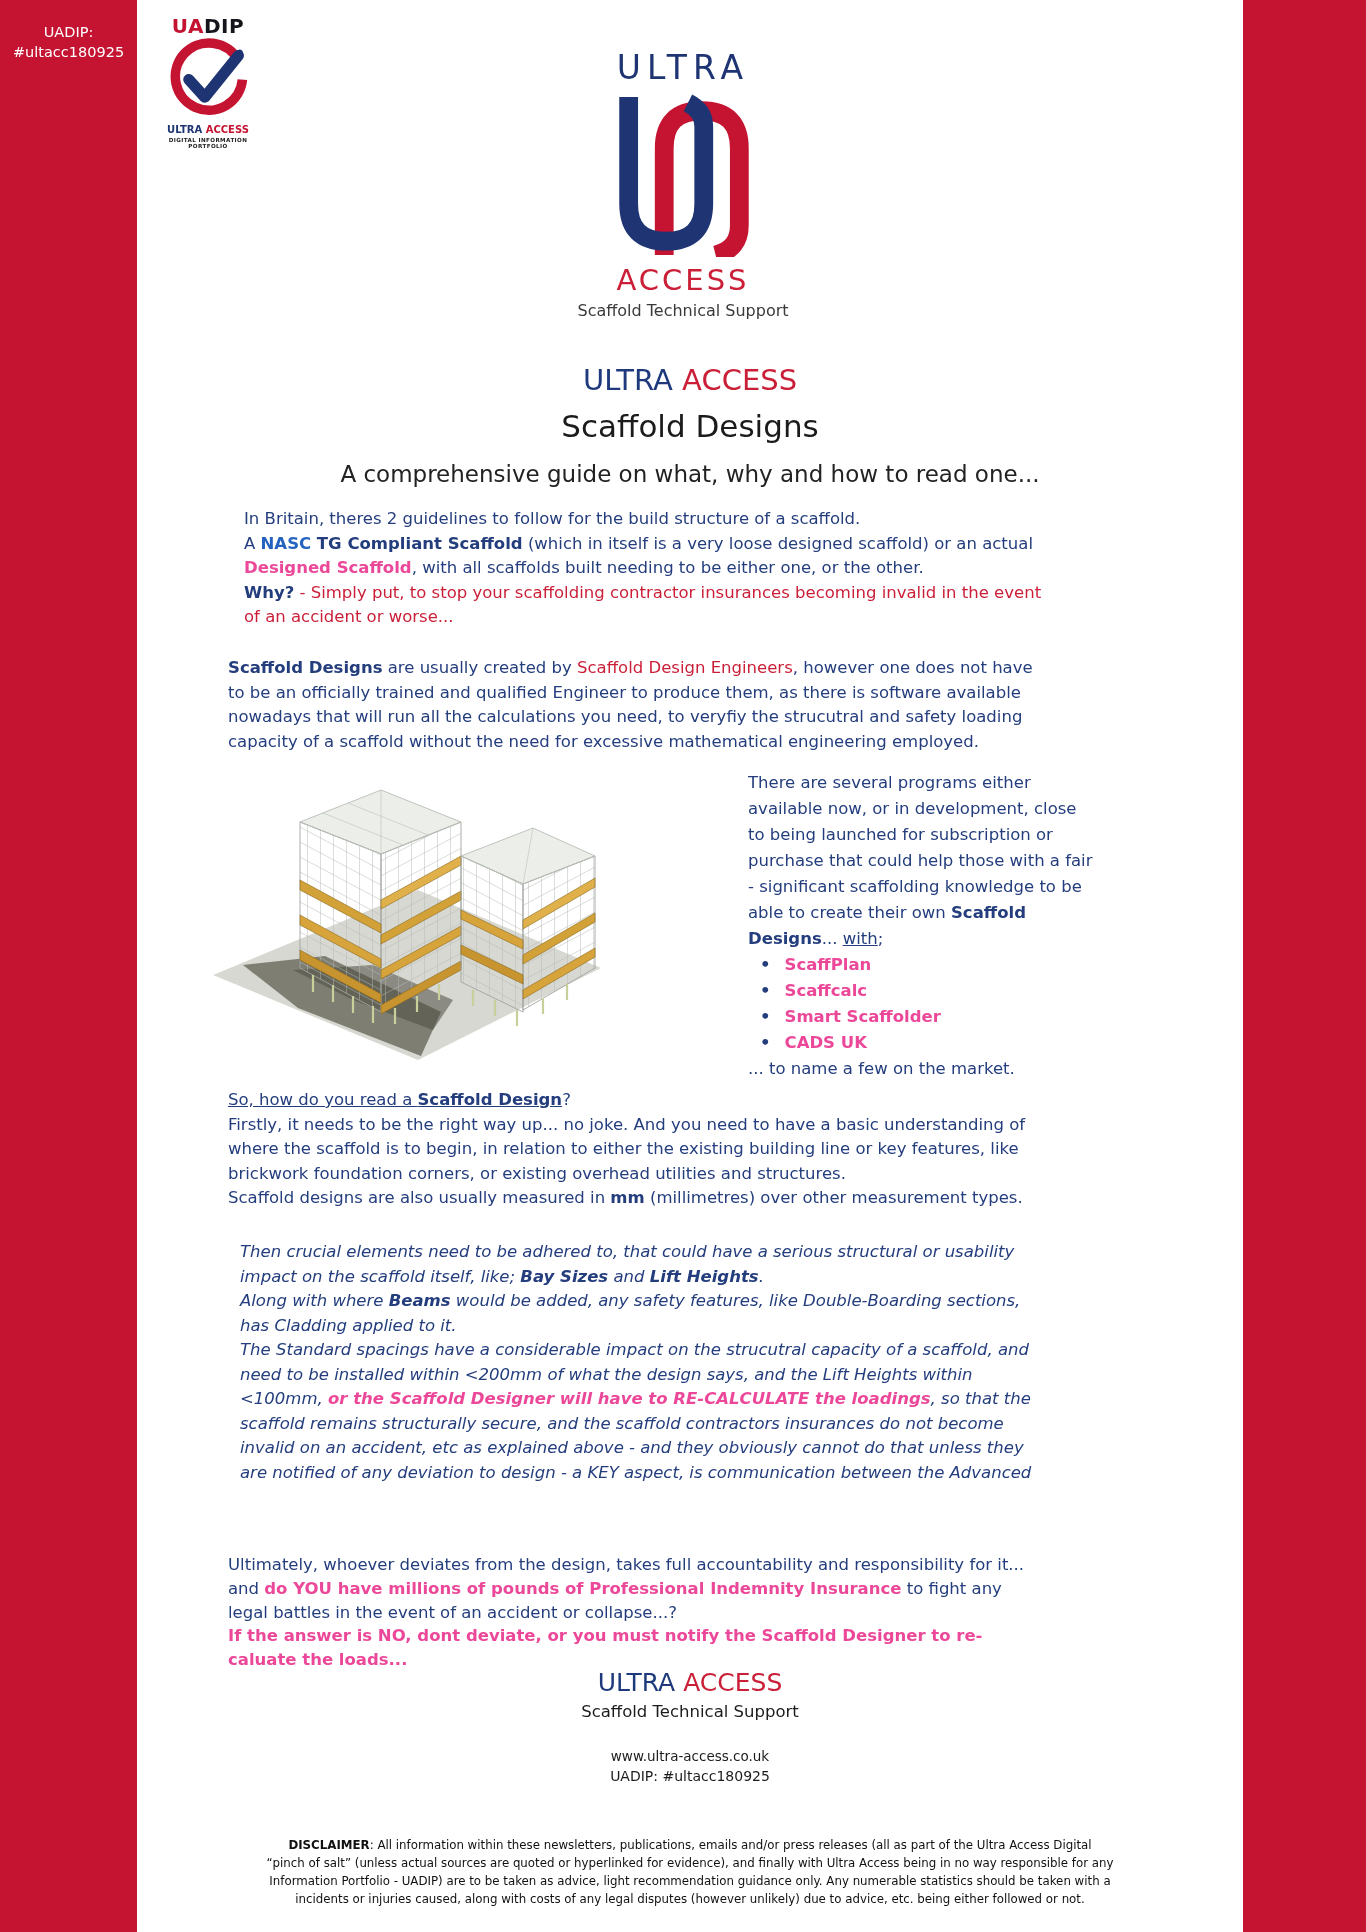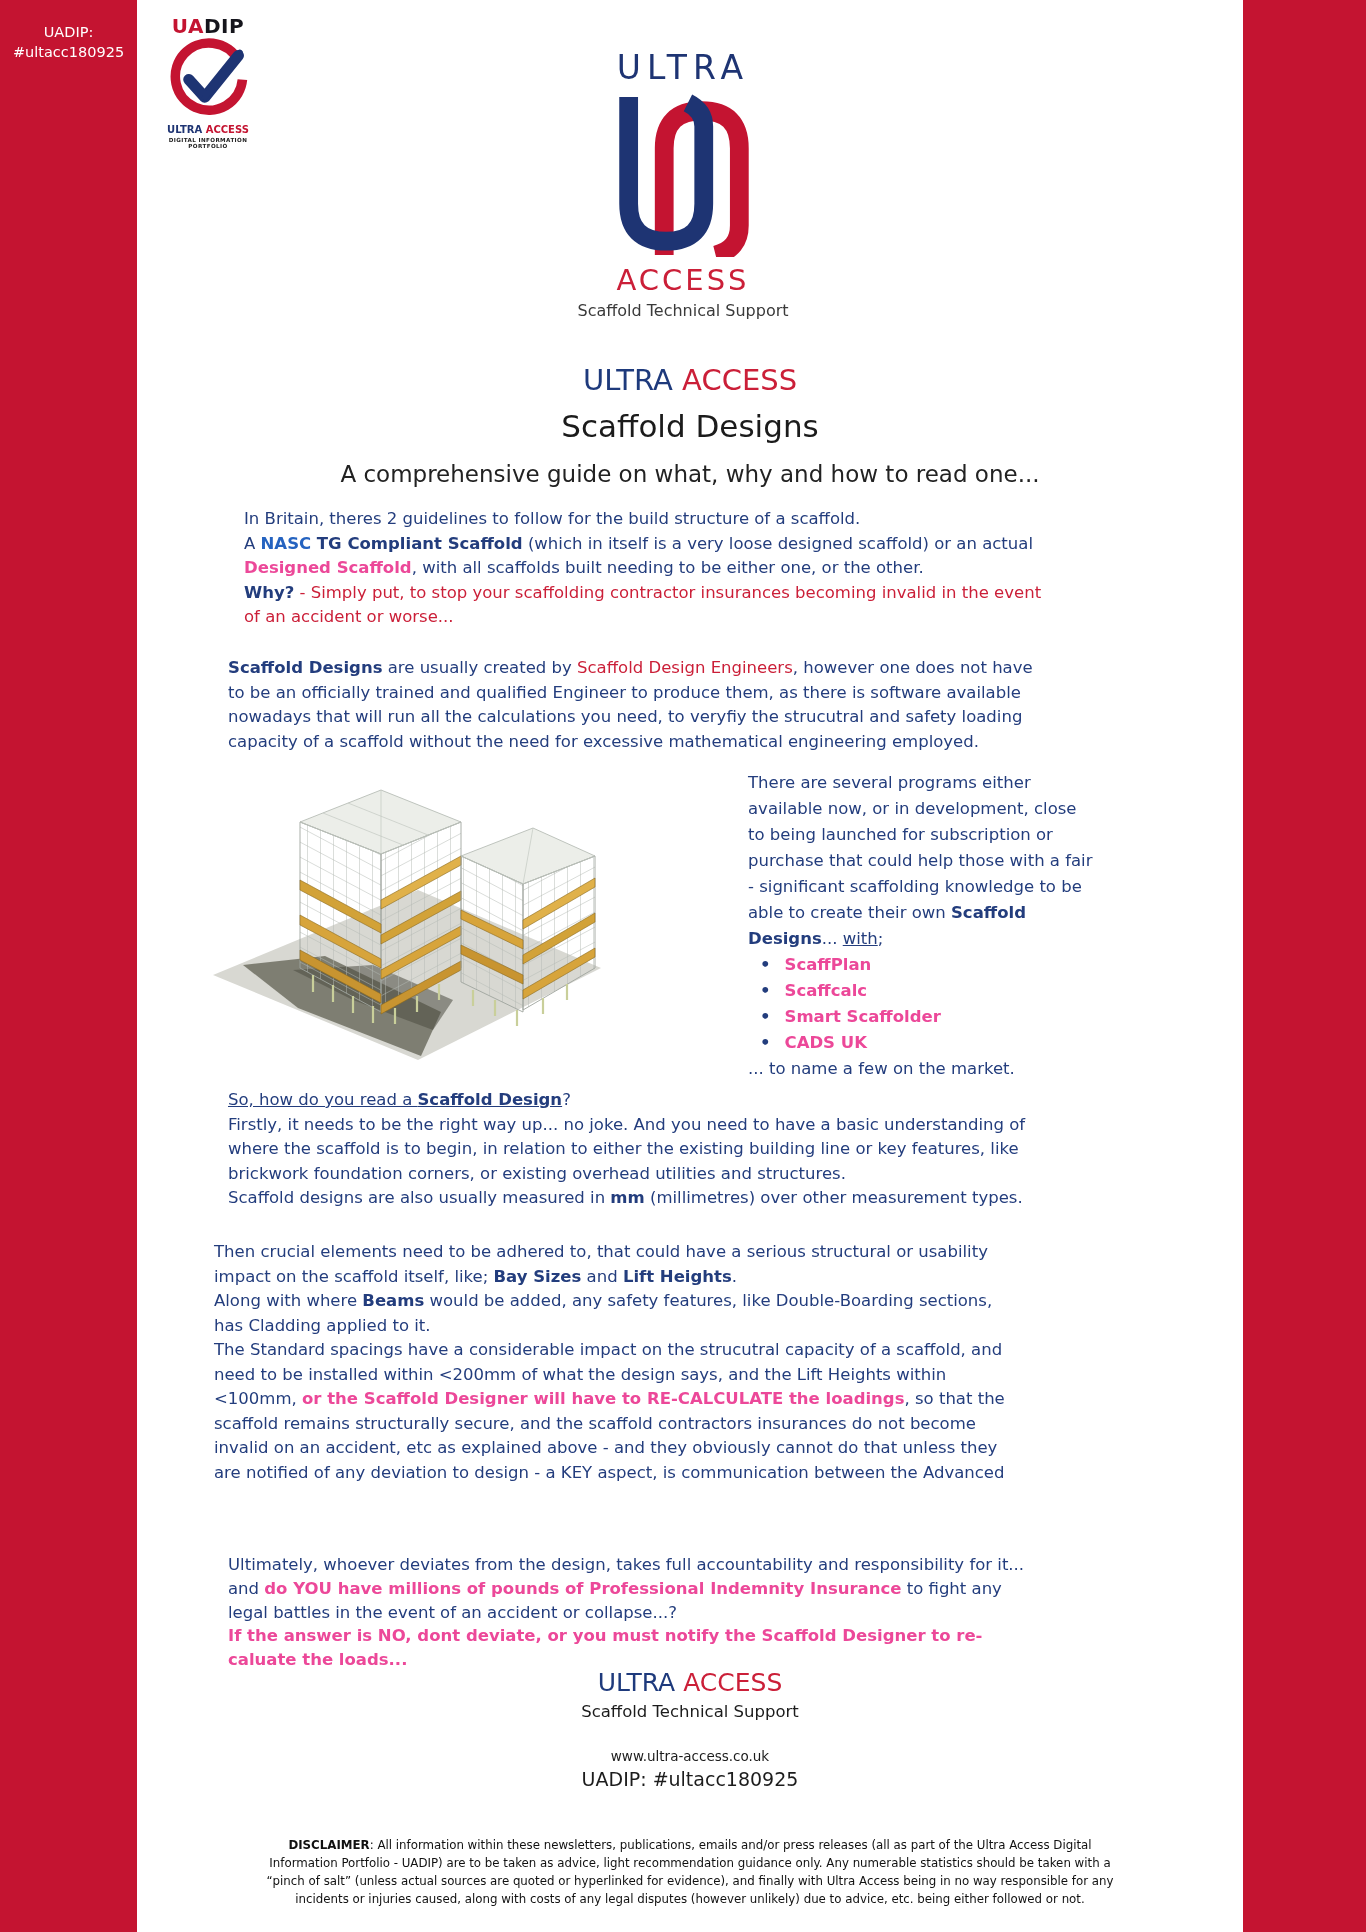--- a/index.html
+++ b/index.html
@@ -34,33 +34,33 @@
   .n{color:#233d7d;} .nb{color:#233d7d;font-weight:bold;}
   .r{color:#cb1f38;} .rb{color:#ec4899;font-weight:bold;}
   .bb{color:#2563c0;font-weight:bold;}
   .u{color:#233d7d;text-decoration:underline;}
   .ub{color:#233d7d;font-weight:bold;text-decoration:underline;}
   .k{color:#111;} .kb{color:#111;font-weight:bold;}
   #para1{left:244px;top:507px;}
   #para2{left:228px;top:656px;}
   #rightcol{left:748px;top:770px;line-height:26px;}
   #sec-how{left:228px;top:1088px;}
-  #para-crucial{left:214px;top:1240px;}
+  #para-crucial{left:240px;top:1240px;font-style:italic;}
   #para-final{left:228px;top:1553px;line-height:23.8px;}
   .bullet-row{white-space:pre;}
   .bullet-row .blt{color:#233d7d;font-weight:bold;padding:0 14px 0 12px;}
   
   #figure{position:absolute;left:203px;top:760px;width:402px;height:306px;}
   
   #footer{position:absolute;left:137px;top:1668px;width:1106px;text-align:center;}
   #footer .f1{font-size:25px;}
   #footer .f1 .bu{color:#1e3a7c;} #footer .f1 .ba{color:#cb1f38;}
   #footer .f2{font-size:16.5px;color:#1c1c1c;margin-top:5px;}
   #footer .f3{font-size:13.5px;color:#1c1c1c;margin-top:27px;}
-  #footer .f4{font-size:19px;color:#1c1c1c;margin-top:4px;}
+  #footer .f4{font-size:14px;color:#1c1c1c;margin-top:4px;}
   #disclaimer{position:absolute;left:200px;top:1836px;width:980px;text-align:center;
               font-size:11.8px;line-height:18px;color:#111;}
   #disclaimer .tl{white-space:pre;}
 </style>
 </head>
 <body>
 
 <div id="page">
 
   <div id="band-left" class="band"></div>
@@ -222,18 +222,18 @@
 
   <div id="footer">
     <div class="f1"><span class="bu">ULTRA </span><span class="ba">ACCESS</span></div>
     <div class="f2">Scaffold Technical Support</div>
     <div class="f3">www.ultra-access.co.uk</div>
     <div class="f4">UADIP: #ultacc180925</div>
   </div>
 
   <div id="disclaimer">
       <div class="tl"><span class="kb">DISCLAIMER</span><span class="k">: All information within these newsletters, publications, emails and/or press releases (all as part of the Ultra Access Digital</span></div>
+      <div class="tl"><span class="k">“pinch of salt” (unless actual sources are quoted or hyperlinked for evidence), and finally with Ultra Access being in no way responsible for any</span></div>
       <div class="tl"><span class="k">Information Portfolio - UADIP) are to be taken as advice, light recommendation guidance only. Any numerable statistics should be taken with a</span></div>
-      <div class="tl"><span class="k">“pinch of salt” (unless actual sources are quoted or hyperlinked for evidence), and finally with Ultra Access being in no way responsible for any</span></div>
       <div class="tl"><span class="k">incidents or injuries caused, along with costs of any legal disputes (however unlikely) due to advice, etc. being either followed or not.</span></div>
     </div>
 
 </div>
 
 </body></html>

